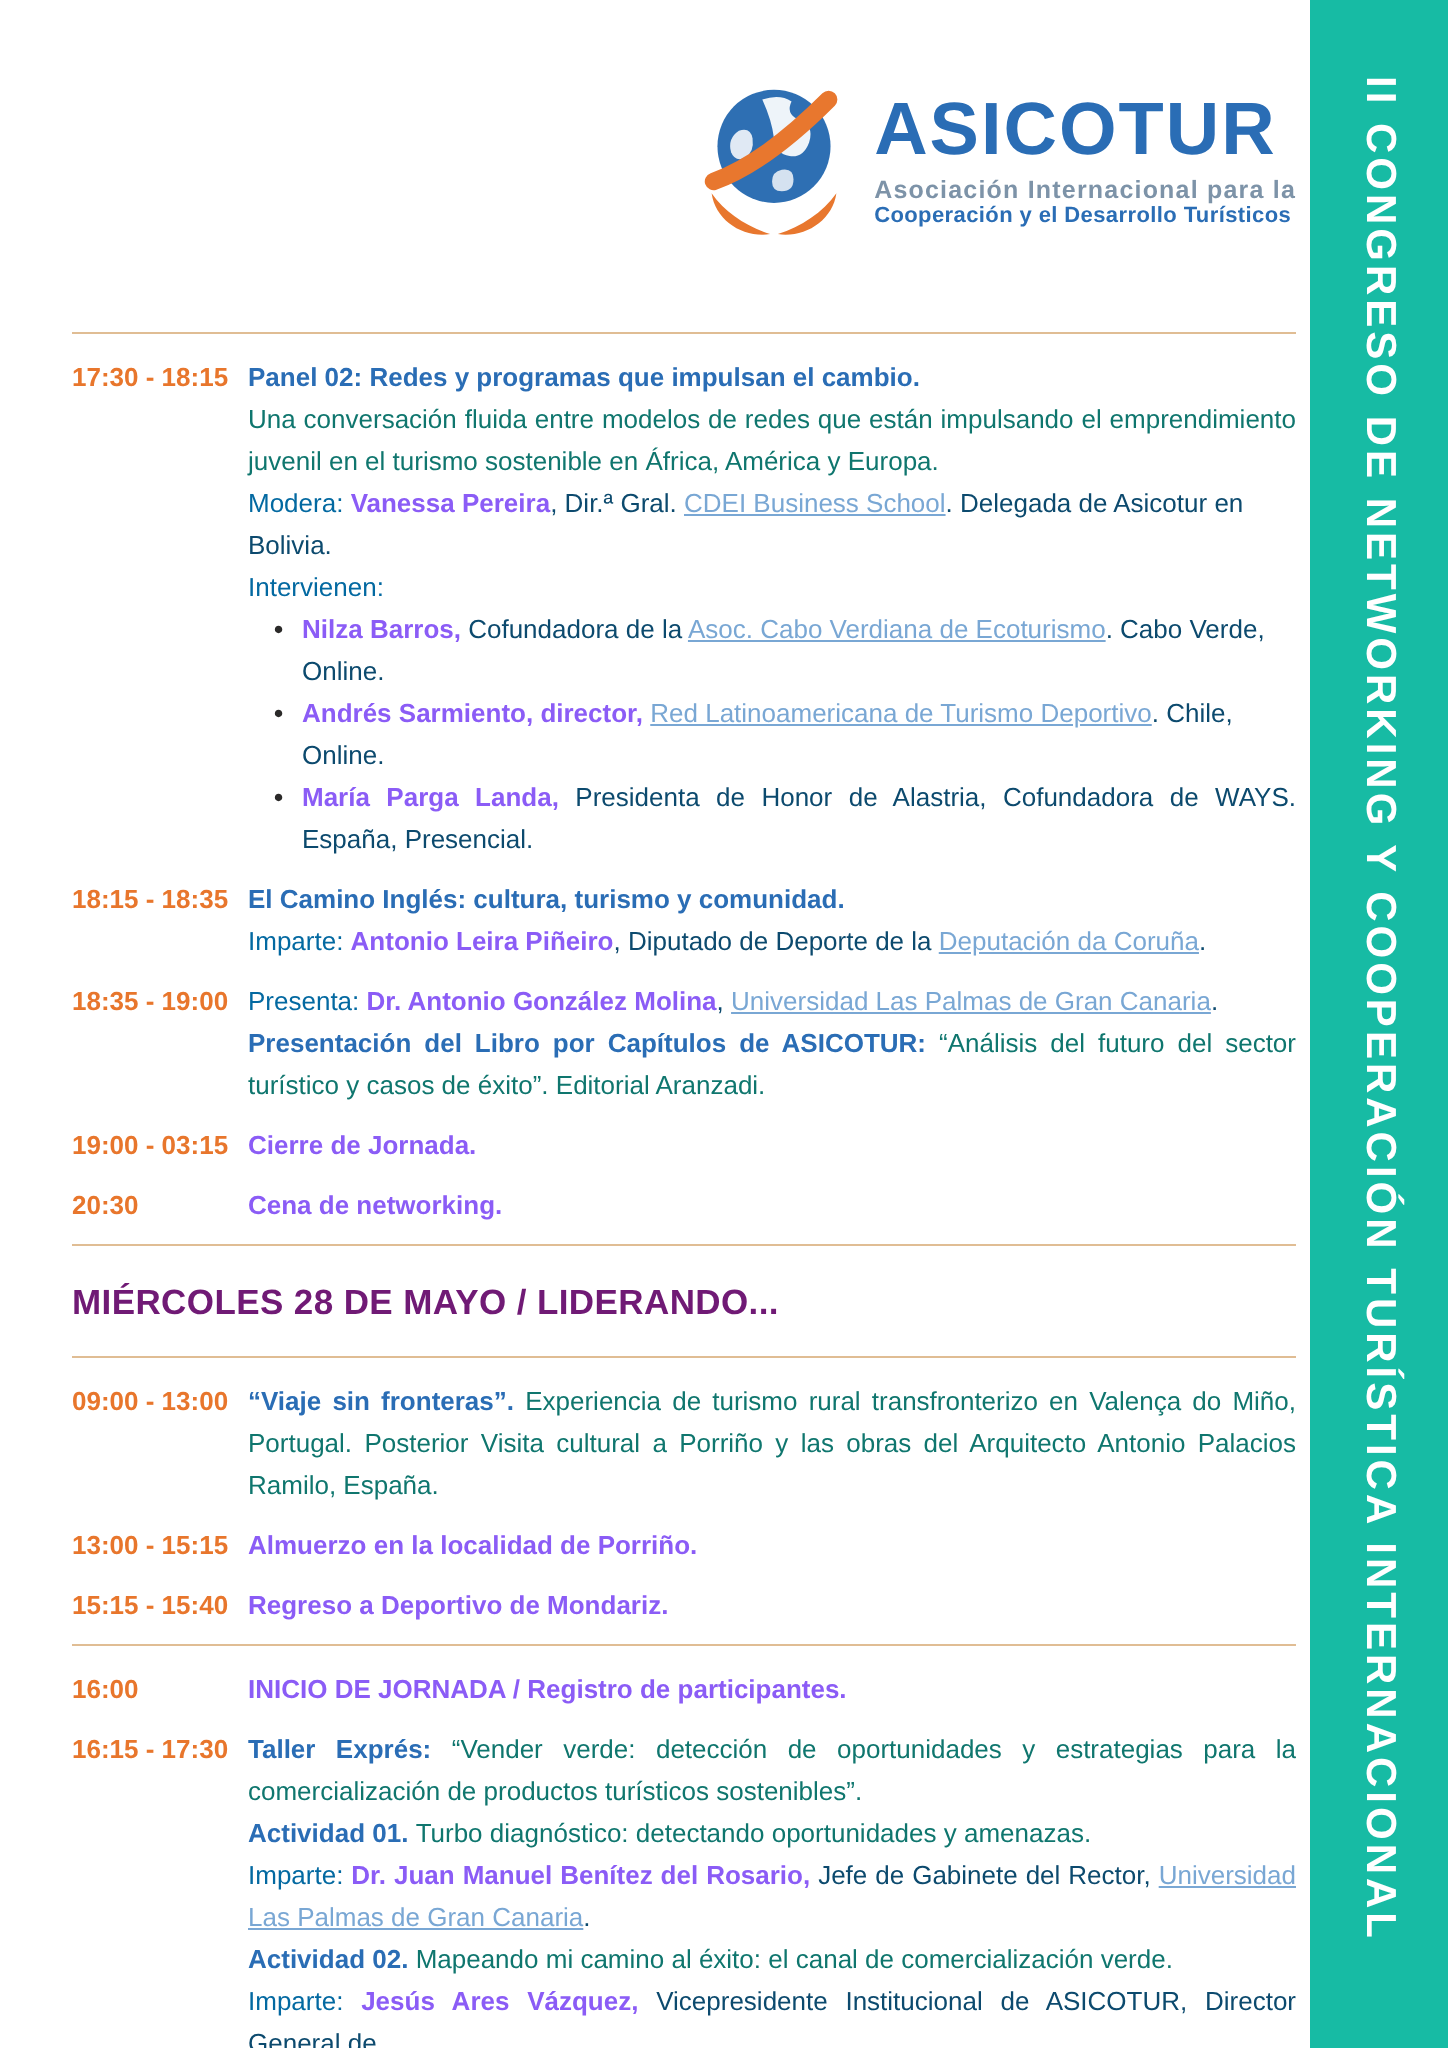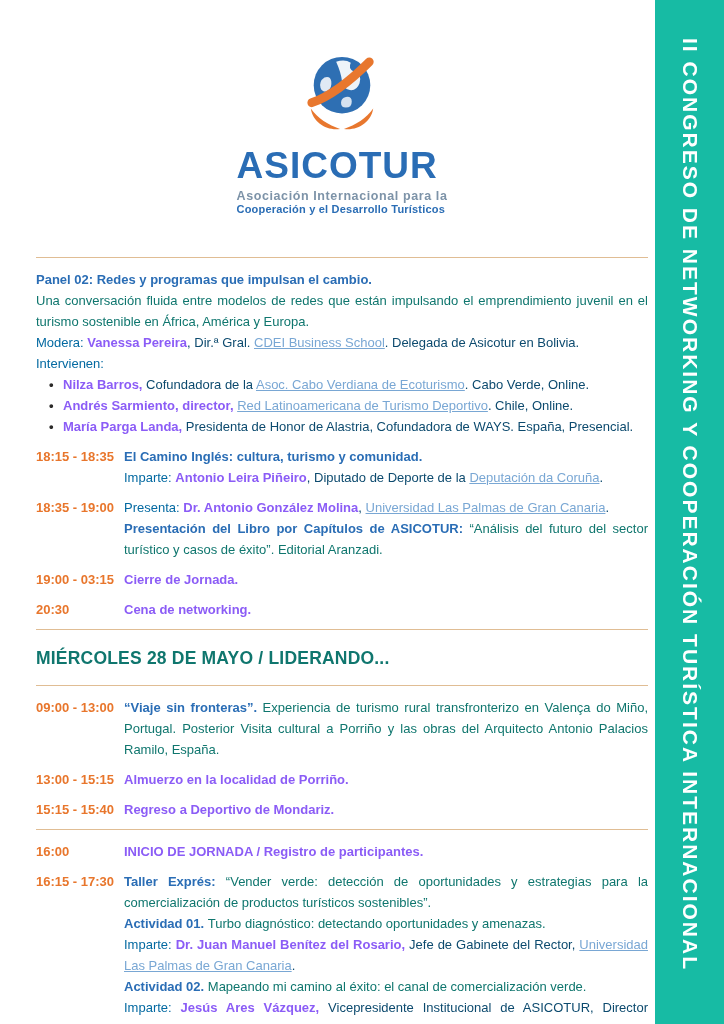--- a/index.html
+++ b/index.html
@@ -4,31 +4,31 @@
 <style>
   html,body { margin:0; padding:0; }
   body {
     width:724px; height:1024px; background:#ffffff; position:relative; overflow:hidden;
     font-family:"Liberation Sans", sans-serif;
     -webkit-font-smoothing:antialiased;
   }
   .content { position:absolute; left:36px; top:0; width:612px; }
 
   
-  .logo-row { display:flex; align-items:center; justify-content:space-between; margin-top:48px; gap:11px;flex-direction:column; }
+  .logo-row { display:flex; align-items:center; justify-content:flex-end; margin-top:36px; gap:11px; }
   .logo-icon { width:78px; height:88px; flex:none; }
   .logo-text { display:flex; flex-direction:column; }
   .logo-name { font-size:37px; font-weight:700; color:#2a6db5; letter-spacing:1px; line-height:1.05; }
   .logo-tag1 { font-size:12.5px; font-weight:700; color:#7d93a8; letter-spacing:.6px; margin-top:3px; }
   .logo-tag2 { font-size:11px; font-weight:700; color:#2a6db5; letter-spacing:.2px; }
 
   
   #schedule { margin-top:42px; }
   .divider { border-top:1px solid #e0bd94; margin:7px 0 11px 0; }
-  .day-header { color:#0f766e; font-weight:700; font-size:17.5px; letter-spacing:.2px; padding:7px 0 9px 0; }
+  .day-header { color:#701a75; font-weight:700; font-size:17.5px; letter-spacing:.2px; padding:7px 0 9px 0; }
   .row { display:flex; margin-bottom:9px; }
   .time { width:88px; flex:none; color:#e8762c; font-weight:700; font-size:13px; line-height:21px; white-space:nowrap; }
   .cell { flex:1; font-size:13px; line-height:21px; color:#2b2a29; }
   .line.justify { text-align:justify; }
   .bullet { display:flex; padding-left:13px; }
   .dot { flex:none; width:14px; color:#2b2a29; font-weight:700; }
   .bullet-body { flex:1; }
   .bullet.justify .bullet-body { text-align:justify; }
   .s-label { color:#0369a1; }
   .s-bold { color:#8b5cf6; font-weight:700;margin-top:10px; }
@@ -63,20 +63,21 @@
     <div class="logo-text">
       <div class="logo-name">ASICOTUR</div>
       <div class="logo-tag1">Asociación Internacional para la</div>
       <div class="logo-tag2">Cooperación y el Desarrollo Turísticos</div>
     </div>
   </header>
 
   <main id="schedule">
       <div class="divider"></div>
       <div class="row">
+        <div class="time">17:30 - 18:15</div>
         <div class="cell">
           <div class="line"><span class="s-bluebold">Panel 02: Redes y programas que impulsan el cambio.</span></div>
           <div class="line justify"><span class="s-blue">Una conversación fluida entre modelos de redes que están impulsando el emprendimiento juvenil en el turismo sostenible en África, América y Europa.</span></div>
           <div class="line"><span class="s-label">Modera: </span><span class="s-bold">Vanessa Pereira</span><span class="s-dark">, Dir.ª Gral. </span><span class="s-link">CDEI Business School</span><span class="s-dark">. Delegada de Asicotur en Bolivia.</span></div>
           <div class="line"><span class="s-label">Intervienen:</span></div>
           <div class="line bullet">
             <span class="dot">•</span>
             <span class="bullet-body"><span class="s-bold">Nilza Barros,</span><span class="s-dark"> Cofundadora de la </span><span class="s-link">Asoc. Cabo Verdiana de Ecoturismo</span><span class="s-dark">. Cabo Verde, Online.</span></span>
           </div>
           <div class="line bullet">

